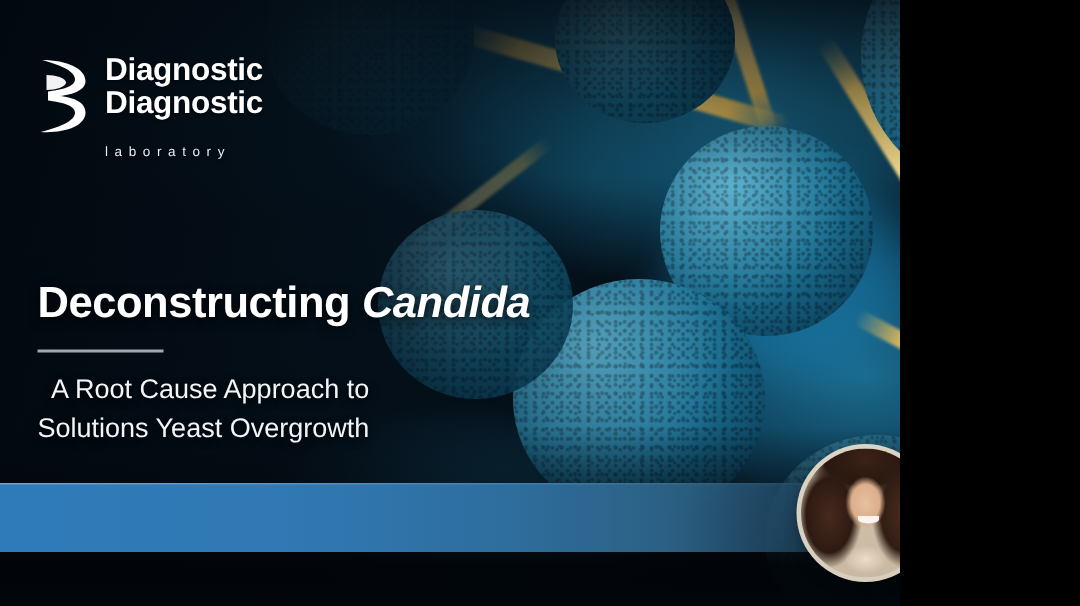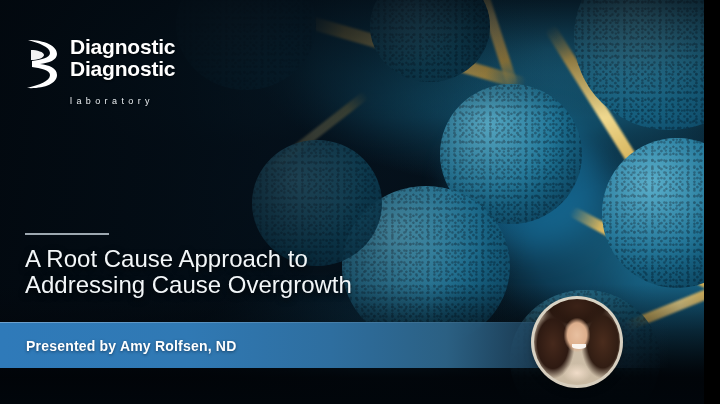--- a/index.html
+++ b/index.html
@@ -6,21 +6,21 @@
     margin: 0;
     padding: 0;
     background: #000;
   }
   body {
     font-family: "Liberation Sans", sans-serif;
   }
 
   #slide {
     position: relative;
-    width: 704px;
+    width: 600px;
     height: 404px;
     overflow: hidden;
     background: #0369a1;
     user-select: none;
   }
 
   
   .bg-layer {
     position: absolute;
     inset: 0;
@@ -157,25 +157,26 @@
     height: 2px;
     background: #b8c4cc;
     opacity: .85;
     z-index: 6;
   }
   .subtitle {
     position: absolute;
     left: 25px;
     top: 246px;
     z-index: 6;
-    font-size: 24px;
+    font-size: 18px;
     line-height: 26px;
     color: #f2f6f8;
     text-shadow: 0 2px 6px rgba(0,0,0,.8);
     white-space: nowrap;
+    text-align: right;
   }
 
   
   .presenter-band {
     position: absolute;
     left: 0;
     top: 322px;
     width: 720px;
     height: 46px;
     z-index: 5;
@@ -296,29 +297,31 @@
       <path d="M3 2 C20 2, 32 8, 32 16 C32 22, 24 25, 15 26 C24 27, 32 30, 32 37 C32 46, 18 51, 2 50 C14 47, 25 43, 25 37 C25 32, 15 30, 7 29 L7 23 C15 22, 25 20, 25 15 C25 9, 14 5, 3 2 Z" fill="#ffffff"></path>
       <path d="M6 12 C12 12, 19 14, 19 17 C19 20, 12 22, 6 22 Z" fill="#ffffff" opacity="0.95"></path>
     </svg>
     <div class="logo-words">
       <div class="logo-line">Diagnostic</div>
       <div class="logo-line">Diagnostic</div>
       <div class="logo-sub">laboratory</div>
     </div>
   </div>
 
+  <div class="title">
+    <span>Deconstructing</span><span class="sp">&nbsp;</span><span class="title-em">Candida</span>
+  </div>
 
   <div class="divider"></div>
 
   <div class="subtitle">
     <div>A Root Cause Approach to</div>
-    <div>Addressing Cause Overgrowth</div>
+    <div>Solutions Yeast Overgrowth</div>
   </div>
 
   <div class="presenter-band"></div>
-  <div class="presenter-text">Presented by Amy Rolfsen, ND</div>
 
   <div class="avatar">
     <div class="avatar-photo"></div>
     <div class="avatar-smile"></div>
   </div>
 
 </div>
 
 </body></html>

